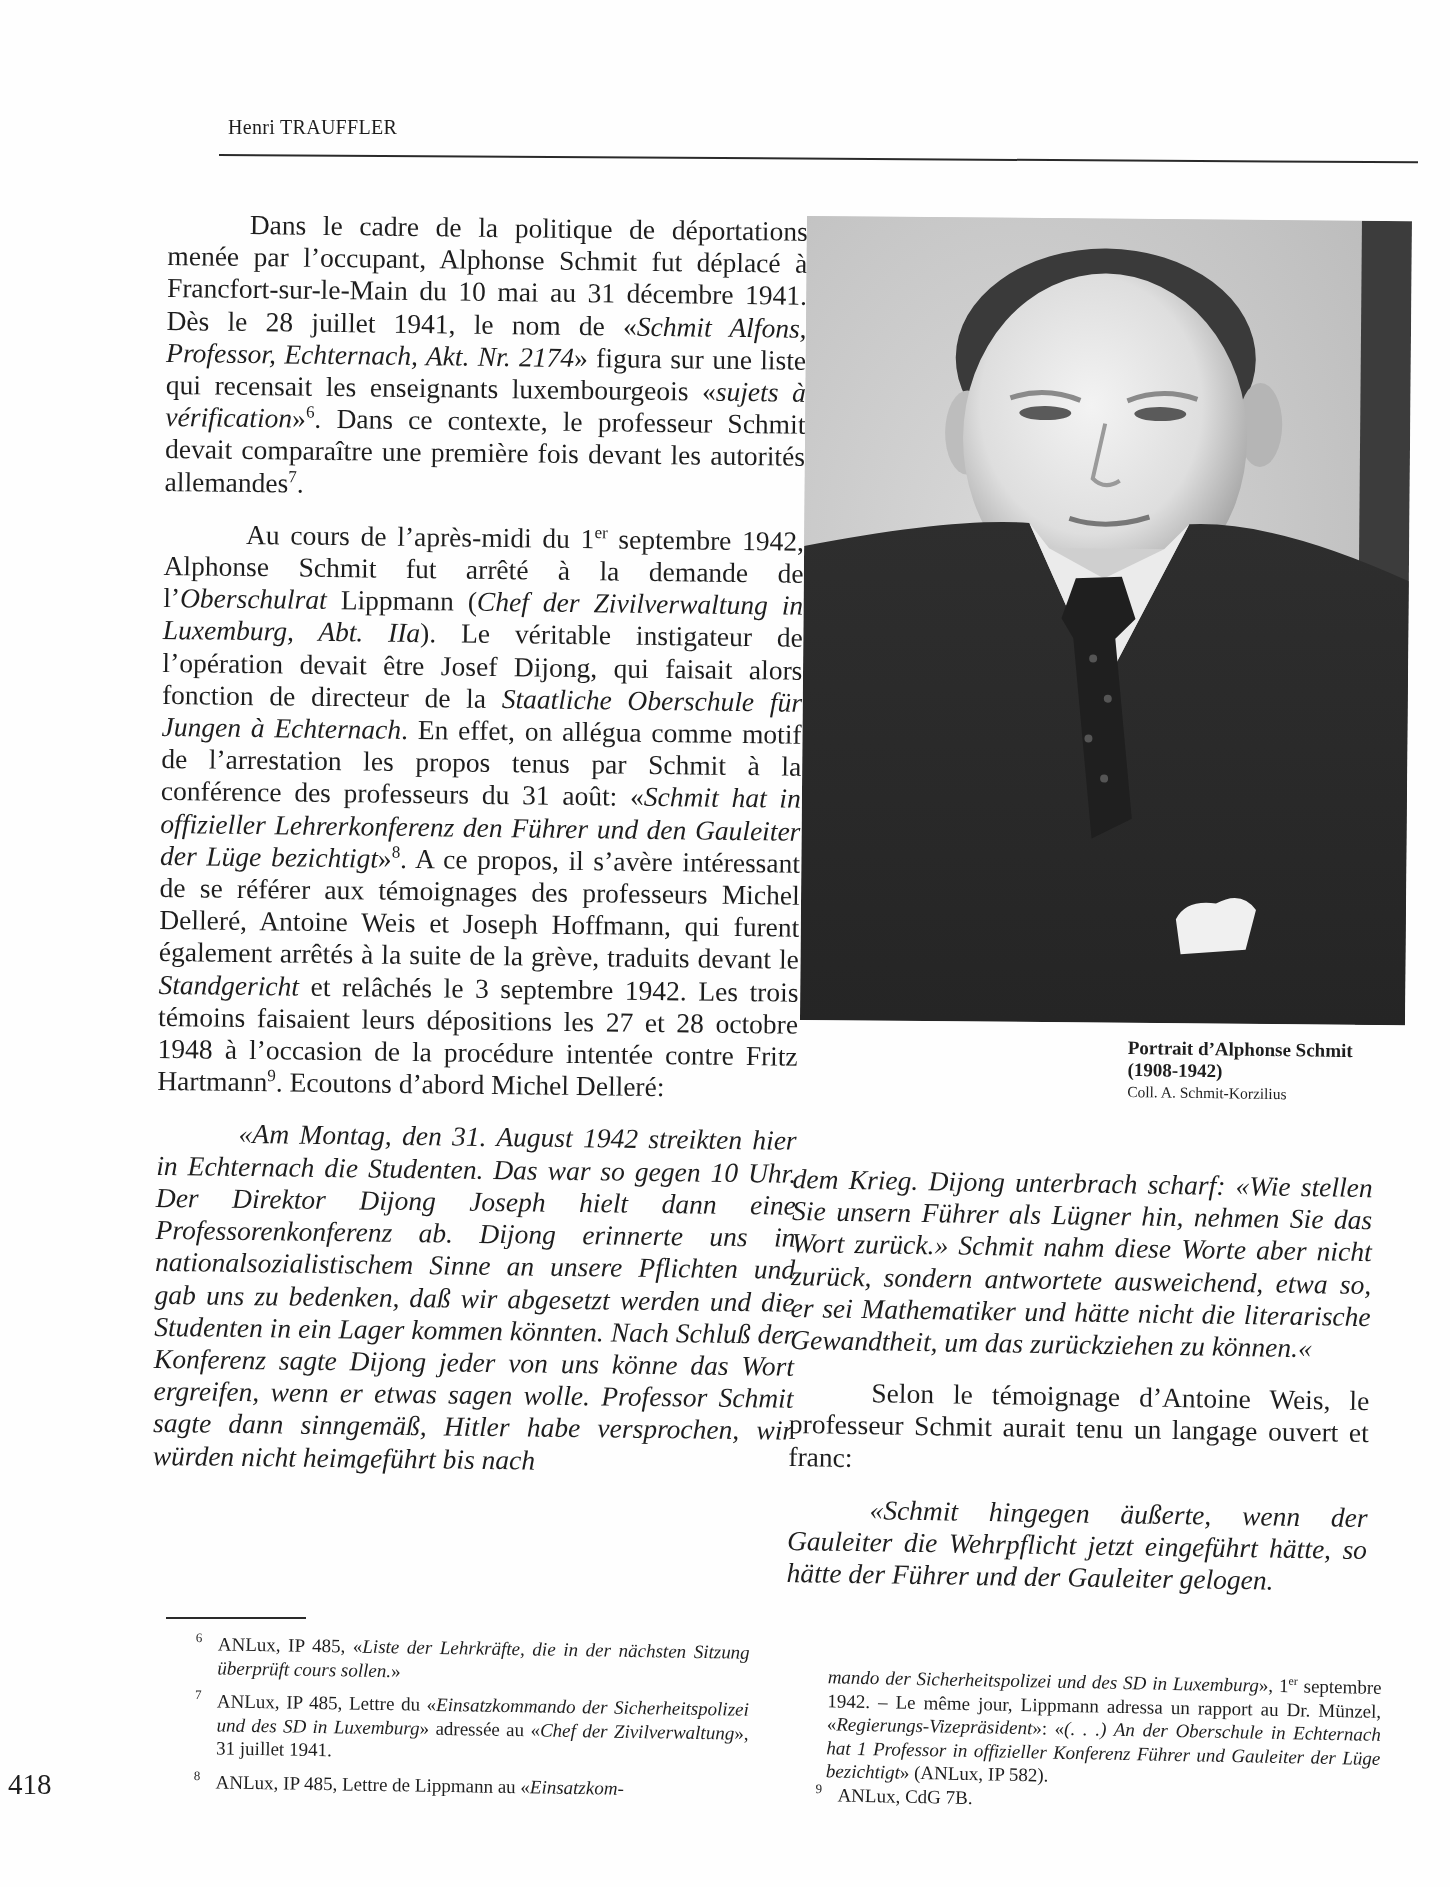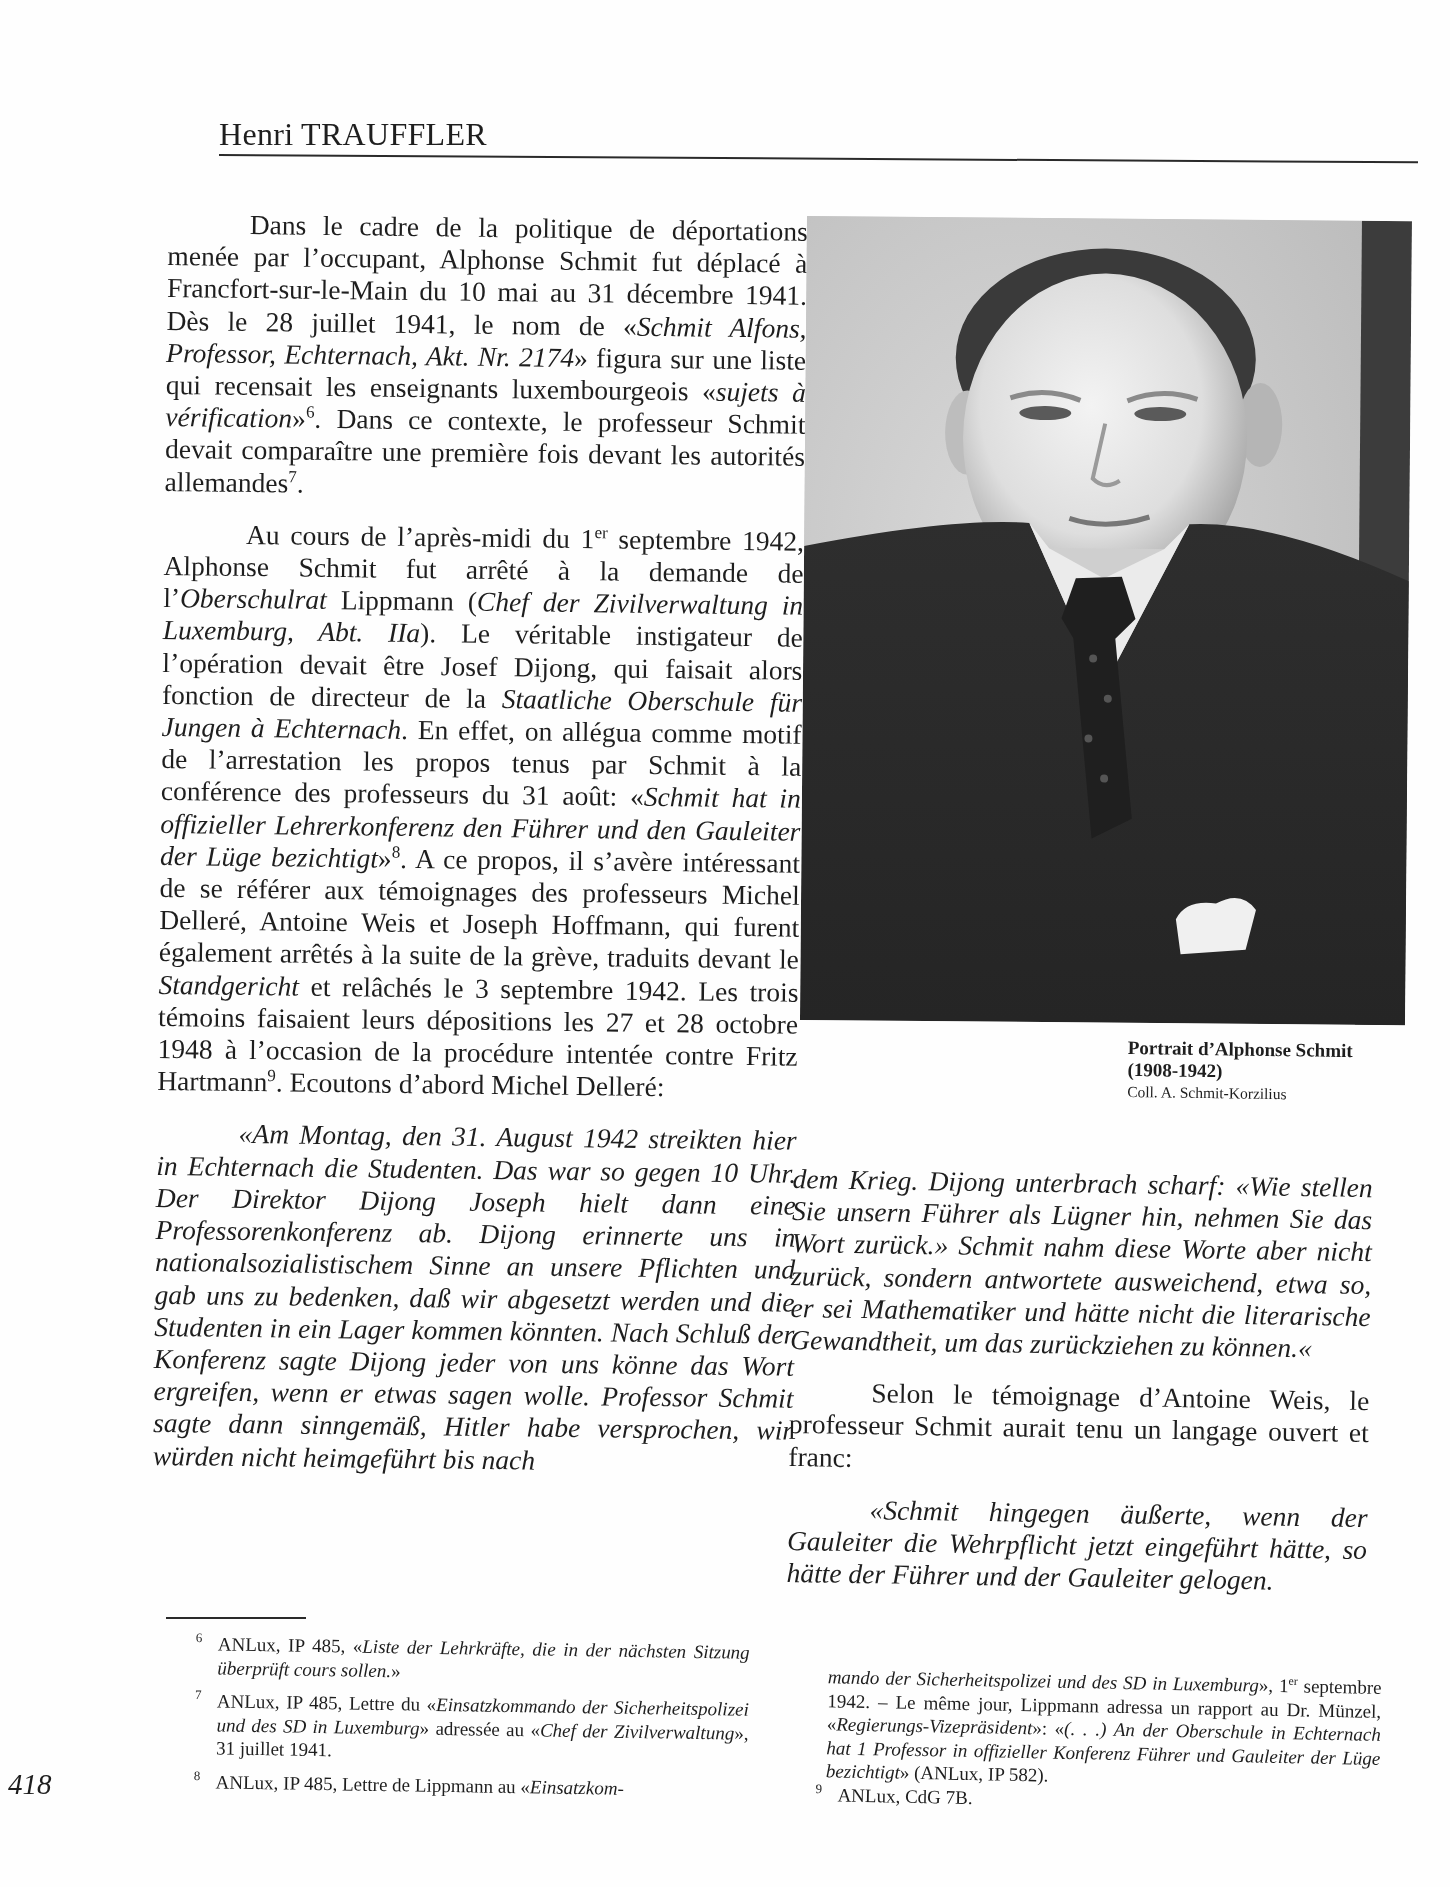--- a/index.html
+++ b/index.html
@@ -1,17 +1,17 @@
 <!DOCTYPE html>
 <html><head>
 <meta charset="utf-8">
 <style>
   html,body{margin:0;padding:0;background:#fefefe;}
   body{width:1450px;height:1887px;position:relative;overflow:hidden;font-family:"Liberation Serif","DejaVu Serif",serif;color:#1e1e1e;}
-  .running-head{position:absolute;left:219px;top:116px;font-size:32px;letter-spacing:0.3px;text-align:center;}
+  .running-head{position:absolute;left:228px;top:116px;font-size:20px;letter-spacing:0.3px;text-align:center;}
   .head-rule{position:absolute;left:219px;top:154px;width:1199px;height:2px;background:#2a2a2a;transform:rotate(0.35deg);transform-origin:left center;}
   .col{position:absolute;font-size:27.5px;line-height:32.2px;text-align:justify;}
   .col p{margin:0;}
   .col .ind{text-indent:82px;}
   .left{left:168px;top:208px;width:640px;transform:rotate(0.7deg);transform-origin:left top;}
   .left p + p{margin-top:20px;}
   .right{left:793px;top:1163px;width:580px;transform:rotate(0.9deg);transform-origin:left top;}
   .right .gap{margin-top:20px;}
   i{font-style:italic;}
   sup{font-size:62%;line-height:0;vertical-align:super;}
@@ -20,21 +20,21 @@
   .caption .t{font-weight:bold;}
   .caption .c{font-size:15.5px;}
   .fn-rule{position:absolute;left:166px;top:1617px;width:140px;height:1.5px;background:#2a2a2a;}
   .fns{position:absolute;font-size:19px;line-height:23.5px;text-align:justify;}
   .fns p{margin:0;position:relative;padding-left:28px;}
   .fns p .n{position:absolute;left:6px;top:-6px;font-size:13px;}
   .fns-left{left:190px;top:1632px;width:560px;transform:rotate(0.9deg);transform-origin:left top;}
   .fns-left p + p{margin-top:10px;}
   .fns-right{left:812px;top:1665px;width:570px;transform:rotate(1.1deg);transform-origin:left top;}
   .fns-right p.cont{padding-left:16px;}
-  .page-num{position:absolute;left:8px;top:1768px;font-size:29px;font-style:italic;}
+  .page-num{position:absolute;left:8px;top:1768px;font-size:29px;}
 </style>
 </head>
 <body>
 
 <div class="running-head">Henri TRAUFFLER</div>
 <div class="head-rule"></div>
 
 <div class="col left">
   <p class="ind"><span>Dans le cadre de la politique de déportations menée par l’occupant, Alphonse Schmit fut déplacé à Francfort-sur-le-Main du 10 mai au 31 décembre 1941. Dès le 28 juillet 1941, le nom de «</span><i>Schmit Alfons, Professor, Echternach, Akt. Nr. 2174</i><span>» figura sur une liste qui recensait les enseignants luxembourgeois «</span><i>sujets à vérification</i><span>»</span><sup>6</sup><span>. Dans ce contexte, le professeur Schmit devait comparaître une première fois devant les autorités allemandes</span><sup>7</sup><span>.</span></p>
   <p class="ind"><span>Au cours de l’après-midi du 1</span><sup>er</sup><span> septembre 1942, Alphonse Schmit fut arrêté à la demande de l’</span><i>Oberschulrat</i><span> Lippmann (</span><i>Chef der Zivilverwaltung in Luxemburg, Abt. IIa</i><span>). Le véritable instigateur de l’opération devait être Josef Dijong, qui faisait alors fonction de directeur de la </span><i>Staatliche Oberschule für Jungen à Echternach</i><span>. En effet, on allégua comme motif de l’arrestation les propos tenus par Schmit à la conférence des professeurs du 31 août: «</span><i>Schmit hat in offizieller Lehrerkonferenz den Führer und den Gauleiter der Lüge bezichtigt</i><span>»</span><sup>8</sup><span>. A ce propos, il s’avère intéressant de se référer aux témoignages des professeurs Michel Delleré, Antoine Weis et Joseph Hoffmann, qui furent également arrêtés à la suite de la grève, traduits devant le </span><i>Standgericht</i><span> et relâchés le 3 septembre 1942. Les trois témoins faisaient leurs dépositions les 27 et 28 octobre 1948 à l’occasion de la procédure intentée contre Fritz Hartmann</span><sup>9</sup><span>. Ecoutons d’abord Michel Delleré:</span></p>

